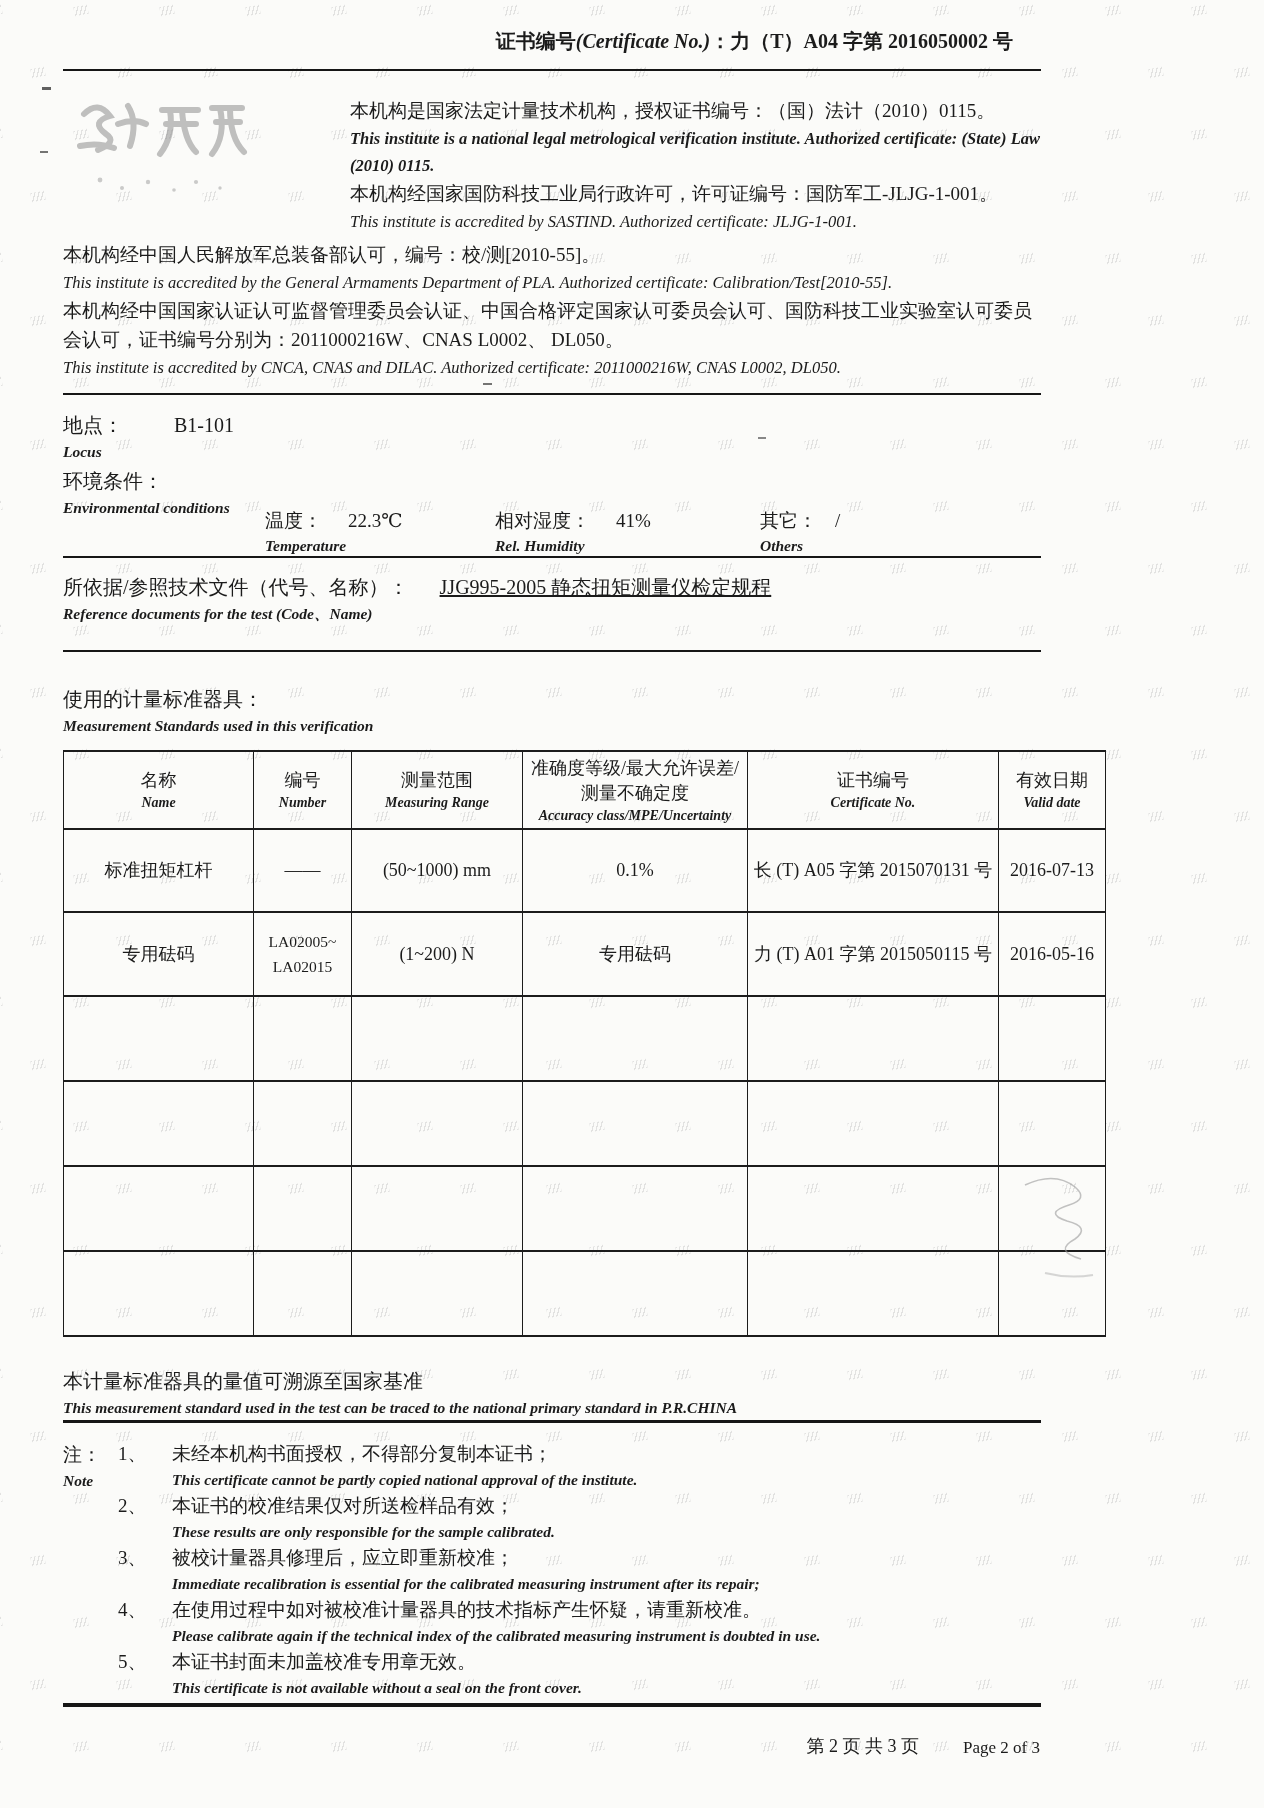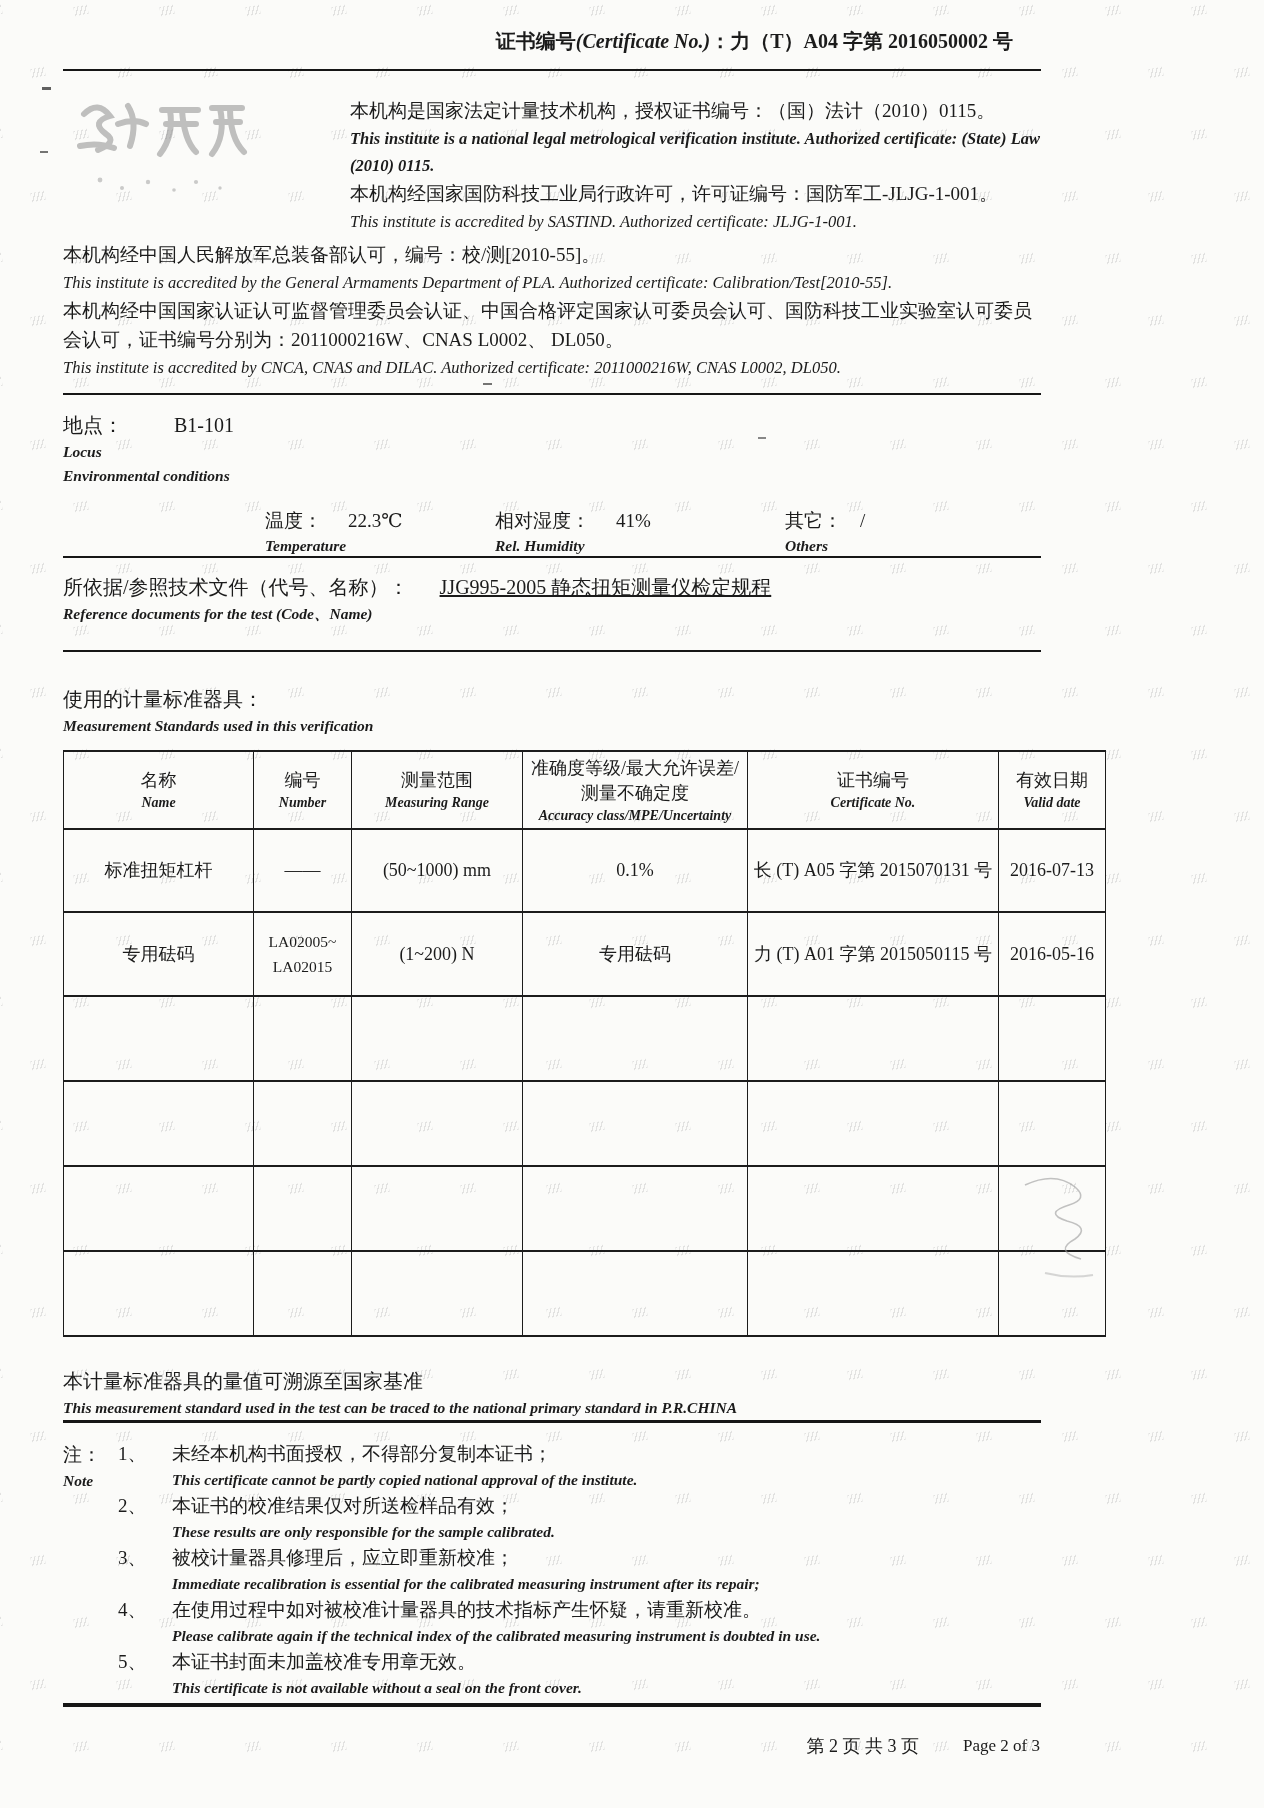--- a/index.html
+++ b/index.html
@@ -31,21 +31,21 @@
   }
   .thzh { font-size:18px; line-height:25px; }
   .then { font-style:italic; font-weight:bold; font-size:14px; line-height:19px; }
   .cell { font-size:18px; line-height:27px; }
   .env-group .g-zh { font-size:19px; }
   .env-group .g-val { margin-left:26px; }
   .note-item { display:flex; }
   .note-num { width:54px; flex:0 0 54px; font-size:19px; line-height:28px; }
   .note-zh { font-size:19px; line-height:28px; }
   .note-en { margin-left:54px; font-style:italic; font-weight:bold; font-size:15.5px; line-height:24px; }
-  .footer { display:flex; justify-content:flex-end; align-items:center; gap:44px; padding-right:38px; }
+  .footer { display:flex; justify-content:flex-end; align-items:flex-end; gap:44px; padding-right:38px; }
   .artifact { position:absolute; background:#3a3a3a; }
   .value-gap { margin-left:46px; }
 </style>
 </head>
 <body>
 
 <div class="page">
   <div class="wm-layer" id="wm-layer">
       <span class="wm" style="left: -12px; top: 6px;"></span>
       <span class="wm" style="left: 74px; top: 6px;"></span>
@@ -523,32 +523,33 @@
     </div>
 
     <div class="rule" style="top:393px; left:63px; width:978px; height:2px;"></div>
 
     <div class="abs" style="left:63px; top:410px; width:985px;">
       <div class="zh20">
         <span>地点：</span>
         <span class="value-gap">B1-101</span>
       </div>
       <div class="enb">Locus</div>
+      <div class="zh20" style="margin-top:2px;">环境条件：</div>
       <div class="enb">Environmental conditions</div>
     </div>
 
     <div class="abs env-group" style="left:265px; top:508px;">
       <div><span class="g-zh">温度：</span><span class="g-zh g-val">22.3℃</span></div>
       <div class="enb">Temperature</div>
     </div>
     <div class="abs env-group" style="left:495px; top:508px;">
       <div><span class="g-zh">相对湿度：</span><span class="g-zh g-val">41%</span></div>
       <div class="enb">Rel. Humidity</div>
     </div>
-    <div class="abs env-group" style="left:760px; top:508px;margin-left:25px;">
+    <div class="abs env-group" style="left:760px; top:508px;">
       <div><span class="g-zh">其它：</span><span class="g-zh g-val" style="margin-left:18px;">/</span></div>
       <div class="enb">Others</div>
     </div>
 
     <div class="rule" style="top:556px; left:63px; width:978px; height:2px;"></div>
 
     <div class="abs" style="left:63px; top:572px; width:985px;">
       <div class="zh20">
         <span>所依据/参照技术文件（代号、名称）：</span>
         <span style="margin-left:26px;text-decoration:underline;">JJG995-2005 静态扭矩测量仪检定规程</span>

